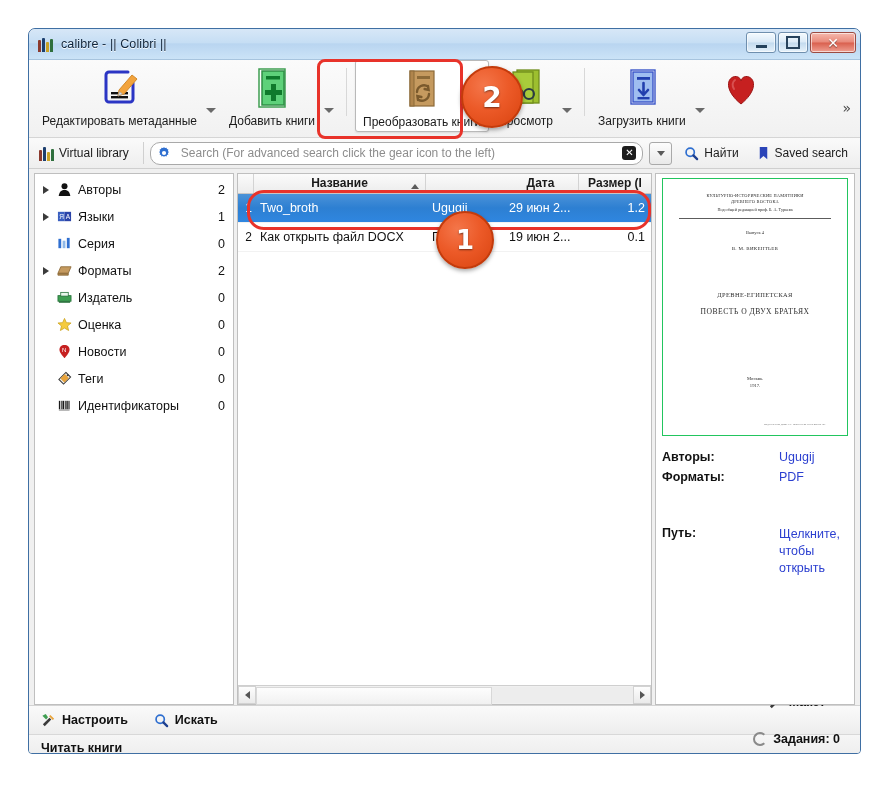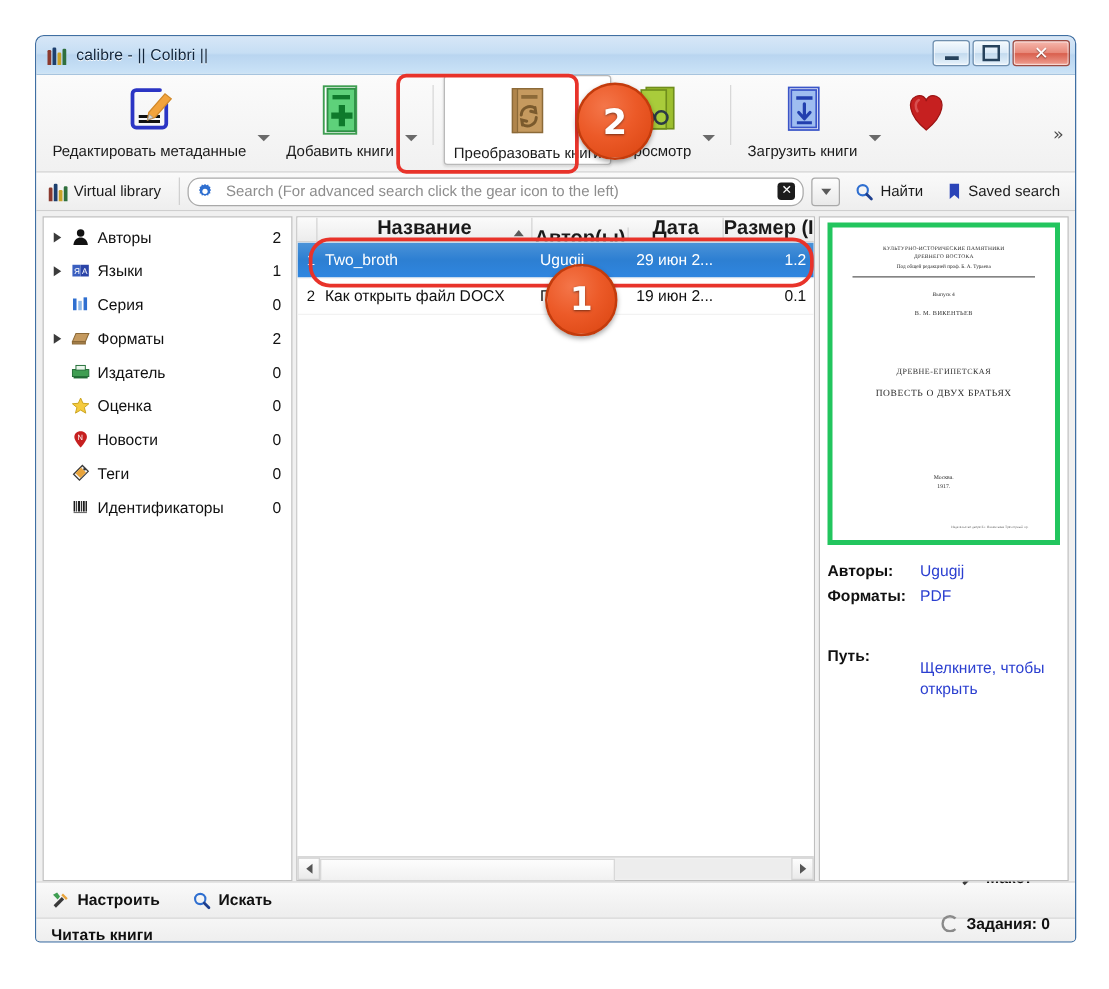--- a/index.html
+++ b/index.html
@@ -223,22 +223,22 @@
   .cat-ico { width: 22px; display: flex; align-items: center; justify-content: center; }
   .cat-name { flex: 1; padding-left: 3px; }
   .cat-count { padding-right: 8px; color: #111; }
 
   
   .tablewrap { flex: 1; display: flex; flex-direction: column; min-width: 0; }
   .thead {
     display: flex; height: 19px;
     background: linear-gradient(to bottom, #fbfbfb, #ececec);
     border-bottom: 1px solid #c6c6c6;
-    font-size: 16px; font-weight: bold; color: #1a1a1a;
-    align-items: center;
+    font-size: 12px; font-weight: bold; color: #1a1a1a;
+    align-items: flex-start;
     overflow: hidden;
   }
   .th {
     box-sizing: border-box;
     border-right: 1px solid #d3d3d3;
     padding: 0 5px 1px 5px;
     display: flex; align-items: center; justify-content: center;
     height: 19px;
     white-space: nowrap; overflow: hidden;
     position: relative;
@@ -298,21 +298,21 @@
   
   .detail {
     width: 200px; display: flex; flex-direction: column;
     background: #ffffff;
     padding: 4px 6px 4px 6px;
     box-sizing: border-box;
     overflow: hidden;
   }
   .cover {
     width: 186px; height: 258px;
-    border: 4px solid #22c55e;
+    border: 1px solid #22c55e;
     background: #ffffff;
     box-sizing: border-box;
     padding: 14px 16px 10px 16px;
     font-family: "Liberation Serif", serif;
     color: #2b2b2b;
     position: relative;
     display: flex; flex-direction: column; align-items: center;
     overflow: hidden;
   }
   .cv-top { font-size: 4.4px; text-align: center; line-height: 1.45; letter-spacing: 0.2px; }
@@ -322,21 +322,21 @@
   .cv-author { font-size: 5px; margin-top: 11px; letter-spacing: 0.3px; }
   .cv-t1 { font-size: 6.4px; margin-top: 40px; letter-spacing: 0.4px; }
   .cv-t2 { font-size: 7.6px; margin-top: 9px; letter-spacing: 0.5px; }
   .cv-city { font-size: 4.6px; margin-top: 60px; text-align: center; line-height: 1.5; }
   .cv-fine {
     position: absolute; right: 9px; bottom: 7px;
     font-size: 2.8px; line-height: 1.7; text-align: left; color: #6a6a6a;
     width: 74px;
   }
   .meta { margin-top: 14px; font-size: 12.5px; }
-  .meta-row { display: flex; margin-bottom: 6px; }
+  .meta-row { display: flex; margin-bottom: 6px; gap: 43px; }
   .meta-key { width: 74px; font-weight: bold; color: #111; flex: none; }
   .meta-val { color: #2b3fd0; }
   .meta-val.wrap { line-height: 1.35; margin-top: 36px; }
 
   
   .bottombar {
     height: 28px;
     display: flex; align-items: center;
     background: linear-gradient(to bottom, #fafafa, #ededed);
     border-top: 1px solid #d3d3d3;

